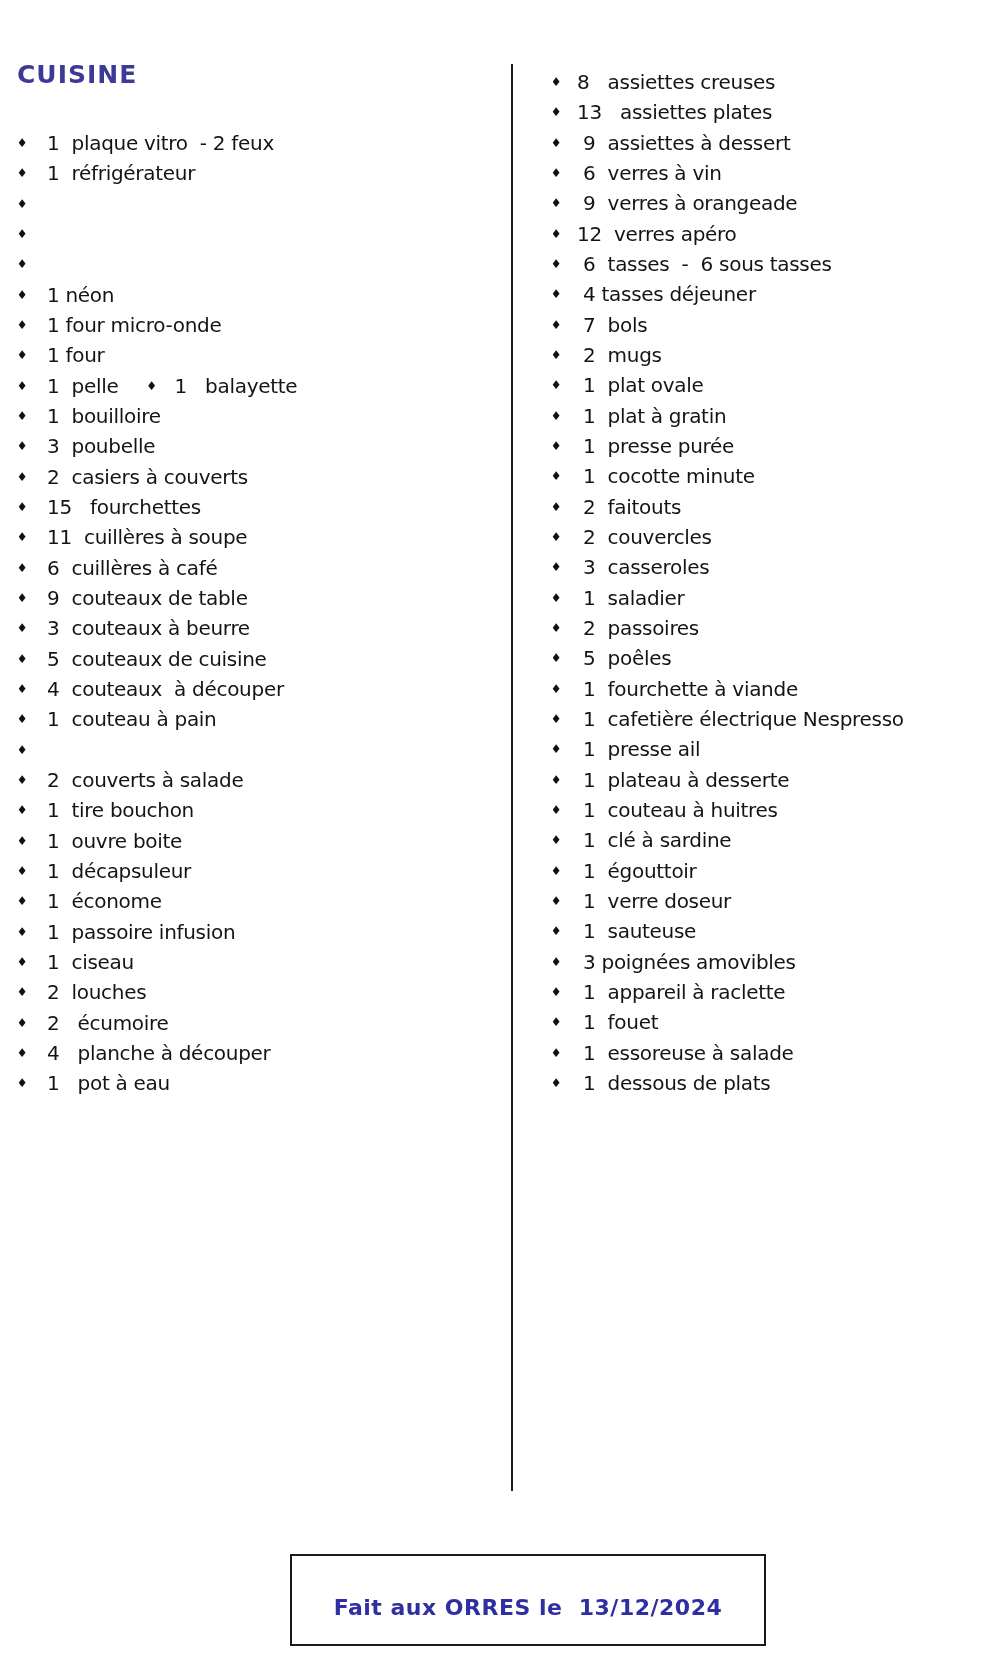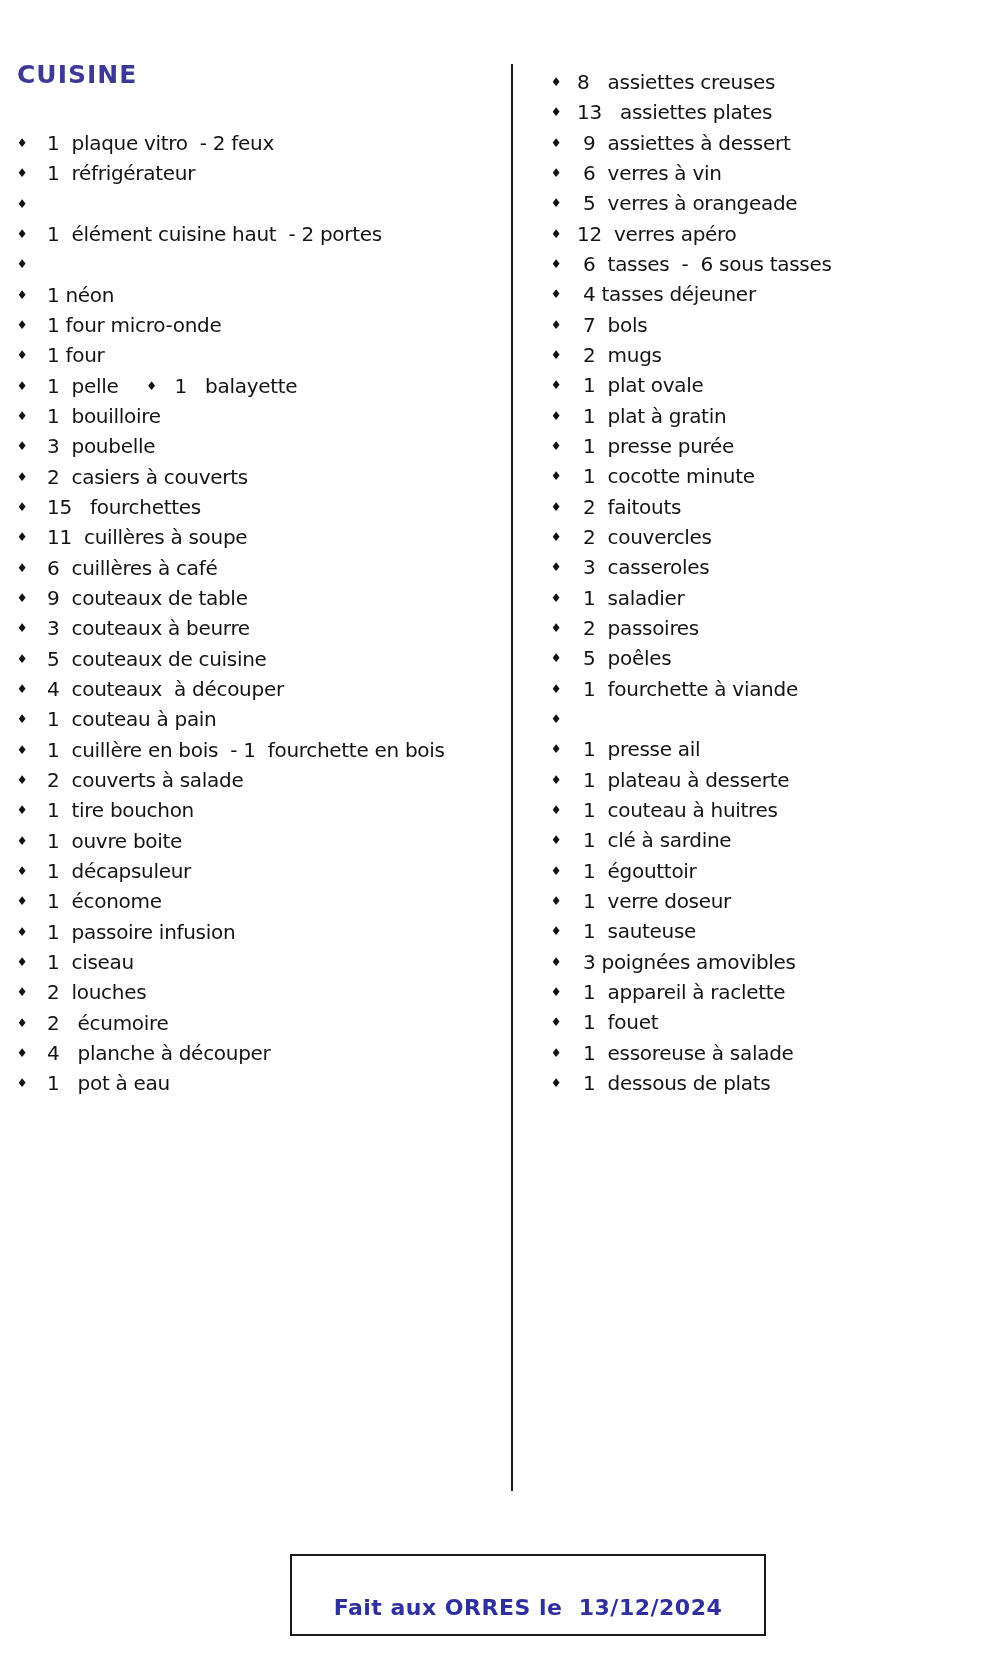--- a/index.html
+++ b/index.html
@@ -74,97 +74,97 @@
   .footer-box {
     position: absolute;
     left: 290px;
     top: 1554px;
     width: 472px;
     height: 64px;
     border: 2px solid #1a1a1a;
     display: flex;
     justify-content: center;
     align-items: flex-end;
-    padding-bottom: 14px;
+    padding-bottom: 24px;
     box-sizing: content-box;
   }
   .footer-text {
     font-size: 22px;
     font-weight: bold;
     letter-spacing: 0.5px;
     white-space: pre;
   }
 </style>
 </head>
 <body>
 
 <div class="page">
 
   <h1 class="page-title" style="color: rgb(60, 58, 150);">CUISINE</h1>
 
   <div class="col left" id="left-col">
       <div class="row"><span class="bullet" style="color: rgb(17, 17, 17);">♦</span><span class="txt">1  plaque vitro  - 2 feux</span></div>
       <div class="row"><span class="bullet" style="color: rgb(17, 17, 17);">♦</span><span class="txt">1  réfrigérateur</span></div>
       <div class="row"><span class="bullet" style="color: rgb(17, 17, 17);">♦</span></div>
-      <div class="row"><span class="bullet" style="color: rgb(17, 17, 17);">♦</span><span class="txt">1  élément cuisine haut  - 2 portes</span></div>
+      <div class="row"><span class="bullet" style="color: rgb(17, 17, 17);">♦</span></div>
       <div class="row"><span class="bullet" style="color: rgb(17, 17, 17);">♦</span></div>
       <div class="row"><span class="bullet" style="color: rgb(17, 17, 17);">♦</span><span class="txt">1 néon</span></div>
       <div class="row"><span class="bullet" style="color: rgb(17, 17, 17);">♦</span><span class="txt">1 four micro-onde</span></div>
       <div class="row"><span class="bullet" style="color: rgb(17, 17, 17);">♦</span><span class="txt">1 four</span></div>
       <div class="row"><span class="bullet" style="color: rgb(17, 17, 17);">♦</span><span class="txt">1  pelle</span><span class="bullet inline" style="color: rgb(17, 17, 17);">♦</span><span class="txt">1   balayette</span></div>
       <div class="row"><span class="bullet" style="color: rgb(17, 17, 17);">♦</span><span class="txt">1  bouilloire</span></div>
       <div class="row"><span class="bullet" style="color: rgb(17, 17, 17);">♦</span><span class="txt">3  poubelle</span></div>
       <div class="row"><span class="bullet" style="color: rgb(17, 17, 17);">♦</span><span class="txt">2  casiers à couverts</span></div>
       <div class="row"><span class="bullet" style="color: rgb(17, 17, 17);">♦</span><span class="txt">15   fourchettes</span></div>
       <div class="row"><span class="bullet" style="color: rgb(17, 17, 17);">♦</span><span class="txt">11  cuillères à soupe</span></div>
       <div class="row"><span class="bullet" style="color: rgb(17, 17, 17);">♦</span><span class="txt">6  cuillères à café</span></div>
       <div class="row"><span class="bullet" style="color: rgb(17, 17, 17);">♦</span><span class="txt">9  couteaux de table</span></div>
       <div class="row"><span class="bullet" style="color: rgb(17, 17, 17);">♦</span><span class="txt">3  couteaux à beurre</span></div>
       <div class="row"><span class="bullet" style="color: rgb(17, 17, 17);">♦</span><span class="txt">5  couteaux de cuisine</span></div>
       <div class="row"><span class="bullet" style="color: rgb(17, 17, 17);">♦</span><span class="txt">4  couteaux  à découper</span></div>
       <div class="row"><span class="bullet" style="color: rgb(17, 17, 17);">♦</span><span class="txt">1  couteau à pain</span></div>
-      <div class="row"><span class="bullet" style="color: rgb(17, 17, 17);">♦</span><span class="txt">1  cuillère en bois  - 1  fourchette en bois</span></div>
+      <div class="row"><span class="bullet" style="color: rgb(17, 17, 17);">♦</span></div>
       <div class="row"><span class="bullet" style="color: rgb(17, 17, 17);">♦</span><span class="txt">2  couverts à salade</span></div>
       <div class="row"><span class="bullet" style="color: rgb(17, 17, 17);">♦</span><span class="txt">1  tire bouchon</span></div>
       <div class="row"><span class="bullet" style="color: rgb(17, 17, 17);">♦</span><span class="txt">1  ouvre boite</span></div>
       <div class="row"><span class="bullet" style="color: rgb(17, 17, 17);">♦</span><span class="txt">1  décapsuleur</span></div>
       <div class="row"><span class="bullet" style="color: rgb(17, 17, 17);">♦</span><span class="txt">1  économe</span></div>
       <div class="row"><span class="bullet" style="color: rgb(17, 17, 17);">♦</span><span class="txt">1  passoire infusion</span></div>
       <div class="row"><span class="bullet" style="color: rgb(17, 17, 17);">♦</span><span class="txt">1  ciseau</span></div>
       <div class="row"><span class="bullet" style="color: rgb(17, 17, 17);">♦</span><span class="txt">2  louches</span></div>
       <div class="row"><span class="bullet" style="color: rgb(17, 17, 17);">♦</span><span class="txt">2   écumoire</span></div>
       <div class="row"><span class="bullet" style="color: rgb(17, 17, 17);">♦</span><span class="txt">4   planche à découper</span></div>
       <div class="row"><span class="bullet" style="color: rgb(17, 17, 17);">♦</span><span class="txt">1   pot à eau</span></div>
     </div>
 
   <div class="divider"></div>
 
   <div class="col right" id="right-col">
       <div class="row"><span class="bullet" style="color: rgb(17, 17, 17);">♦</span><span class="txt">8   assiettes creuses</span></div>
       <div class="row"><span class="bullet" style="color: rgb(17, 17, 17);">♦</span><span class="txt">13   assiettes plates</span></div>
       <div class="row"><span class="bullet" style="color: rgb(17, 17, 17);">♦</span><span class="txt"> 9  assiettes à dessert</span></div>
       <div class="row"><span class="bullet" style="color: rgb(17, 17, 17);">♦</span><span class="txt"> 6  verres à vin</span></div>
-      <div class="row"><span class="bullet" style="color: rgb(17, 17, 17);">♦</span><span class="txt"> 5  verres à orangeade</span></div>
+      <div class="row"><span class="bullet" style="color: rgb(17, 17, 17);">♦</span><span class="txt"> 9  verres à orangeade</span></div>
       <div class="row"><span class="bullet" style="color: rgb(17, 17, 17);">♦</span><span class="txt">12  verres apéro</span></div>
       <div class="row"><span class="bullet" style="color: rgb(17, 17, 17);">♦</span><span class="txt"> 6  tasses  -  6 sous tasses</span></div>
       <div class="row"><span class="bullet" style="color: rgb(17, 17, 17);">♦</span><span class="txt"> 4 tasses déjeuner</span></div>
       <div class="row"><span class="bullet" style="color: rgb(17, 17, 17);">♦</span><span class="txt"> 7  bols</span></div>
       <div class="row"><span class="bullet" style="color: rgb(17, 17, 17);">♦</span><span class="txt"> 2  mugs</span></div>
       <div class="row"><span class="bullet" style="color: rgb(17, 17, 17);">♦</span><span class="txt"> 1  plat ovale</span></div>
       <div class="row"><span class="bullet" style="color: rgb(17, 17, 17);">♦</span><span class="txt"> 1  plat à gratin</span></div>
       <div class="row"><span class="bullet" style="color: rgb(17, 17, 17);">♦</span><span class="txt"> 1  presse purée</span></div>
       <div class="row"><span class="bullet" style="color: rgb(17, 17, 17);">♦</span><span class="txt"> 1  cocotte minute</span></div>
       <div class="row"><span class="bullet" style="color: rgb(17, 17, 17);">♦</span><span class="txt"> 2  faitouts</span></div>
       <div class="row"><span class="bullet" style="color: rgb(17, 17, 17);">♦</span><span class="txt"> 2  couvercles</span></div>
       <div class="row"><span class="bullet" style="color: rgb(17, 17, 17);">♦</span><span class="txt"> 3  casseroles</span></div>
       <div class="row"><span class="bullet" style="color: rgb(17, 17, 17);">♦</span><span class="txt"> 1  saladier</span></div>
       <div class="row"><span class="bullet" style="color: rgb(17, 17, 17);">♦</span><span class="txt"> 2  passoires</span></div>
       <div class="row"><span class="bullet" style="color: rgb(17, 17, 17);">♦</span><span class="txt"> 5  poêles</span></div>
       <div class="row"><span class="bullet" style="color: rgb(17, 17, 17);">♦</span><span class="txt"> 1  fourchette à viande</span></div>
-      <div class="row"><span class="bullet" style="color: rgb(17, 17, 17);">♦</span></div>
+      <div class="row"><span class="bullet" style="color: rgb(17, 17, 17);">♦</span><span class="txt"> 1  cafetière électrique Nespresso</span></div>
       <div class="row"><span class="bullet" style="color: rgb(17, 17, 17);">♦</span><span class="txt"> 1  presse ail</span></div>
       <div class="row"><span class="bullet" style="color: rgb(17, 17, 17);">♦</span><span class="txt"> 1  plateau à desserte</span></div>
       <div class="row"><span class="bullet" style="color: rgb(17, 17, 17);">♦</span><span class="txt"> 1  couteau à huitres</span></div>
       <div class="row"><span class="bullet" style="color: rgb(17, 17, 17);">♦</span><span class="txt"> 1  clé à sardine</span></div>
       <div class="row"><span class="bullet" style="color: rgb(17, 17, 17);">♦</span><span class="txt"> 1  égouttoir</span></div>
       <div class="row"><span class="bullet" style="color: rgb(17, 17, 17);">♦</span><span class="txt"> 1  verre doseur</span></div>
       <div class="row"><span class="bullet" style="color: rgb(17, 17, 17);">♦</span><span class="txt"> 1  sauteuse</span></div>
       <div class="row"><span class="bullet" style="color: rgb(17, 17, 17);">♦</span><span class="txt"> 3 poignées amovibles</span></div>
       <div class="row"><span class="bullet" style="color: rgb(17, 17, 17);">♦</span><span class="txt"> 1  appareil à raclette</span></div>
       <div class="row"><span class="bullet" style="color: rgb(17, 17, 17);">♦</span><span class="txt"> 1  fouet</span></div>

